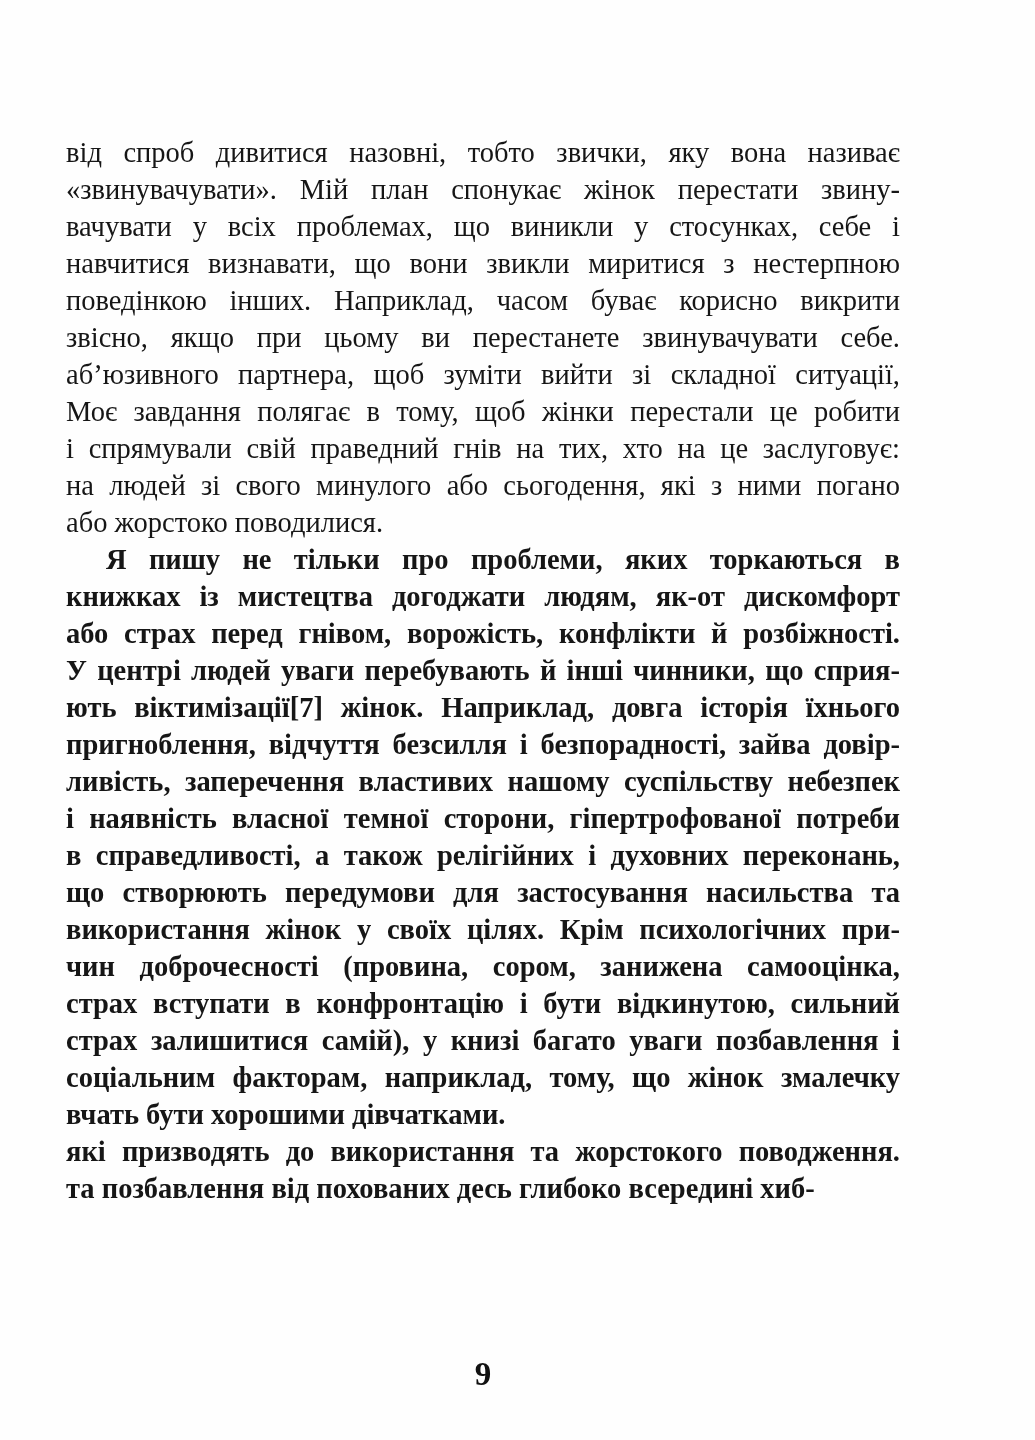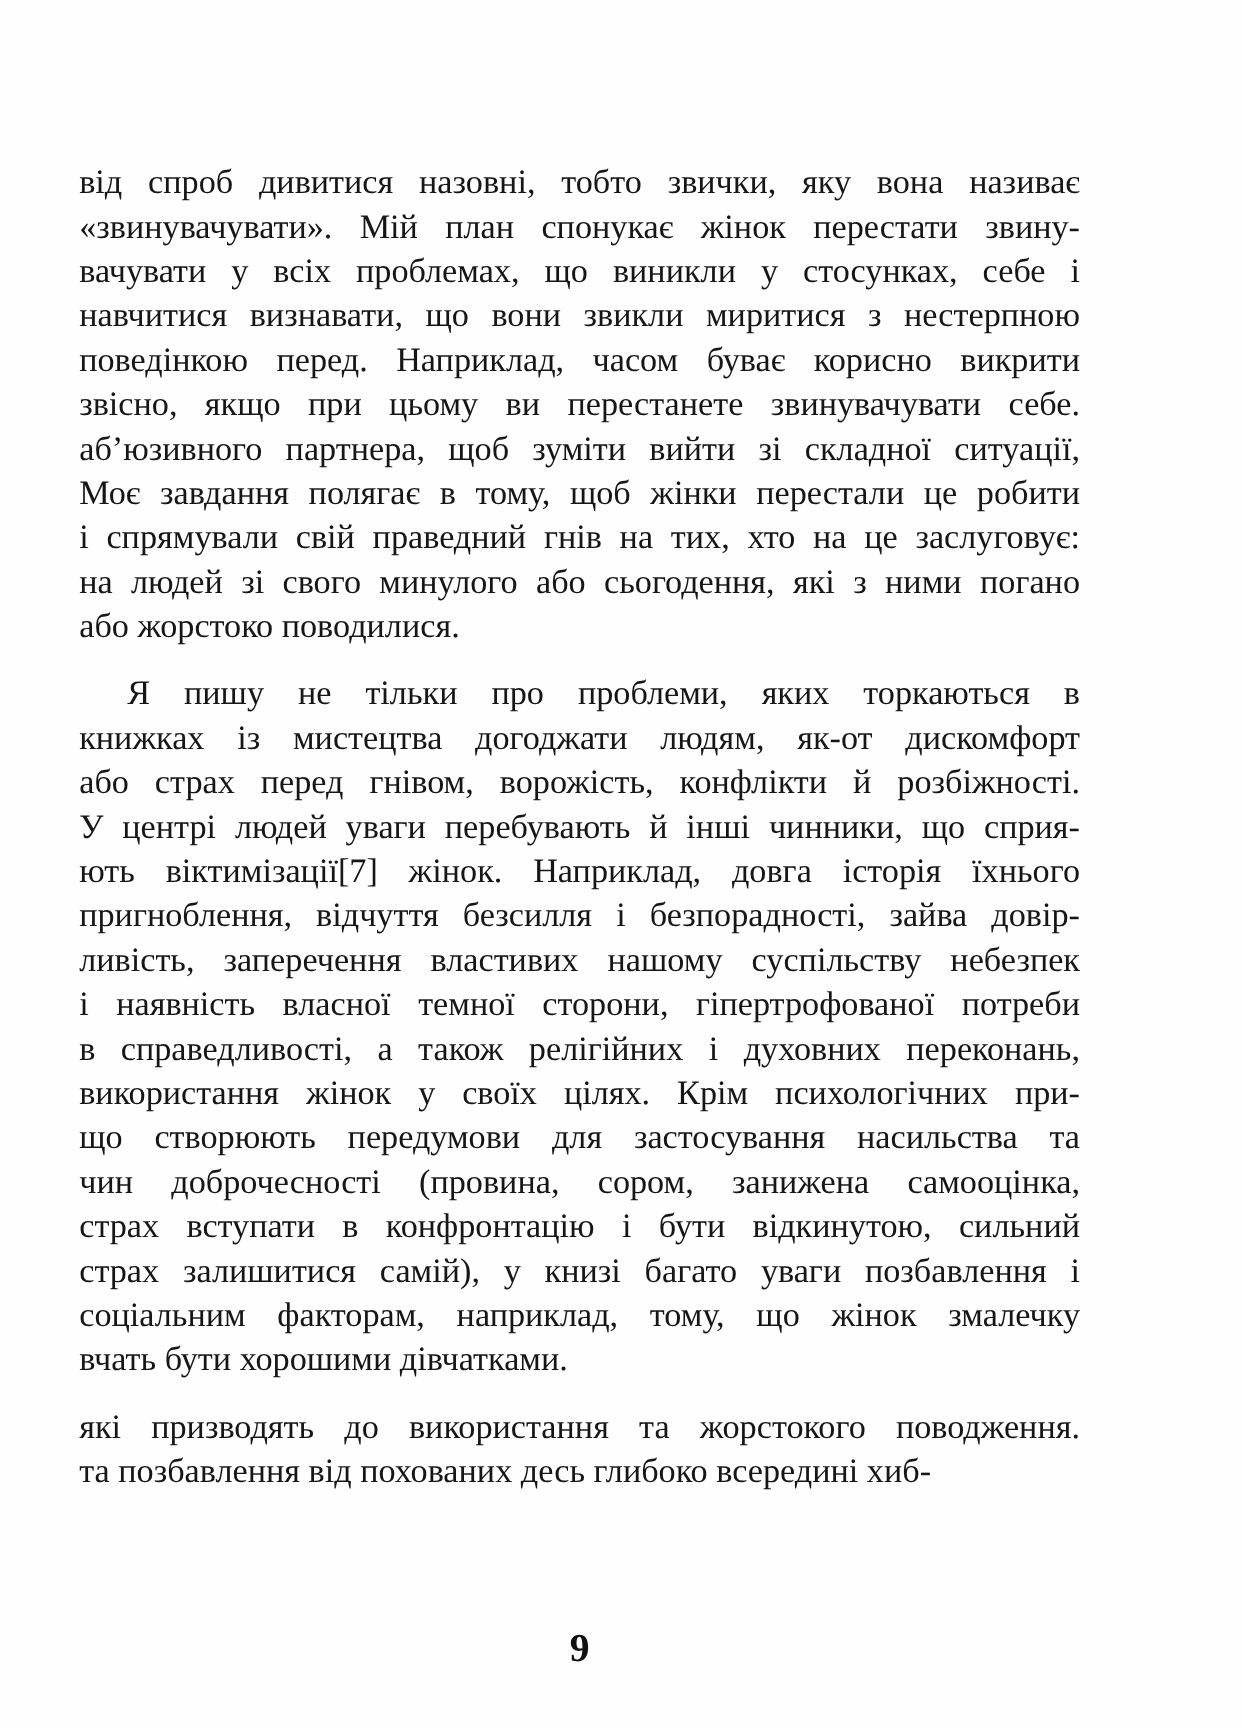--- a/index.html
+++ b/index.html
@@ -20,21 +20,21 @@
     height: 1440px;
     background: #fefefe;
   }
   .text-block {
     position: absolute;
     left: 66px;
     top: 134px;
     width: 834px;
   }
   .paragraph + .paragraph {
-    margin-top: 19px;
+    font-weight: bold;
   }
   .line {
     font-size: 28.5px;
     line-height: 37px;
     text-align: justify;
     text-align-last: justify;
   }
   .line-last {
     text-align-last: left;
   }
@@ -55,40 +55,40 @@
 </head>
 <body>
 
 <div class="page">
   <div class="text-block" id="text-block">
       <div class="paragraph">
         <div class="line">від спроб дивитися назовні, тобто звички, яку вона називає</div>
         <div class="line">«звинувачувати». Мій план спонукає жінок перестати звину-</div>
         <div class="line">вачувати у всіх проблемах, що виникли у стосунках, себе і</div>
         <div class="line">навчитися визнавати, що вони звикли миритися з нестерпною</div>
-        <div class="line">поведінкою перед. Наприклад, часом буває корисно викрити</div>
+        <div class="line">поведінкою інших. Наприклад, часом буває корисно викрити</div>
         <div class="line">звісно, якщо при цьому ви перестанете звинувачувати себе.</div>
         <div class="line">аб’юзивного партнера, щоб зуміти вийти зі складної ситуації,</div>
         <div class="line">Моє завдання полягає в тому, щоб жінки перестали це робити</div>
         <div class="line">і спрямували свій праведний гнів на тих, хто на це заслуговує:</div>
         <div class="line">на людей зі свого минулого або сьогодення, які з ними погано</div>
         <div class="line line-last">або жорстоко поводилися.</div>
       </div>
       <div class="paragraph">
         <div class="line line-indent">Я пишу не тільки про проблеми, яких торкаються в</div>
         <div class="line">книжках із мистецтва догоджати людям, як-от дискомфорт</div>
         <div class="line">або страх перед гнівом, ворожість, конфлікти й розбіжності.</div>
         <div class="line">У центрі людей уваги перебувають й інші чинники, що сприя-</div>
         <div class="line">ють віктимізації[7] жінок. Наприклад, довга історія їхнього</div>
         <div class="line">пригноблення, відчуття безсилля і безпорадності, зайва довір-</div>
         <div class="line">ливість, заперечення властивих нашому суспільству небезпек</div>
         <div class="line">і наявність власної темної сторони, гіпертрофованої потреби</div>
         <div class="line">в справедливості, а також релігійних і духовних переконань,</div>
+        <div class="line">що створюють передумови для застосування насильства та</div>
         <div class="line">використання жінок у своїх цілях. Крім психологічних при-</div>
-        <div class="line">що створюють передумови для застосування насильства та</div>
         <div class="line">чин доброчесності (провина, сором, занижена самооцінка,</div>
         <div class="line">страх вступати в конфронтацію і бути відкинутою, сильний</div>
         <div class="line">страх залишитися самій), у книзі багато уваги позбавлення і</div>
         <div class="line">соціальним факторам, наприклад, тому, що жінок змалечку</div>
         <div class="line line-last">вчать бути хорошими дівчатками.</div>
       </div>
       <div class="paragraph">
         <div class="line">які призводять до використання та жорстокого поводження.</div>
         <div class="line line-last">та позбавлення від похованих десь глибоко всередині хиб-</div>
       </div>

